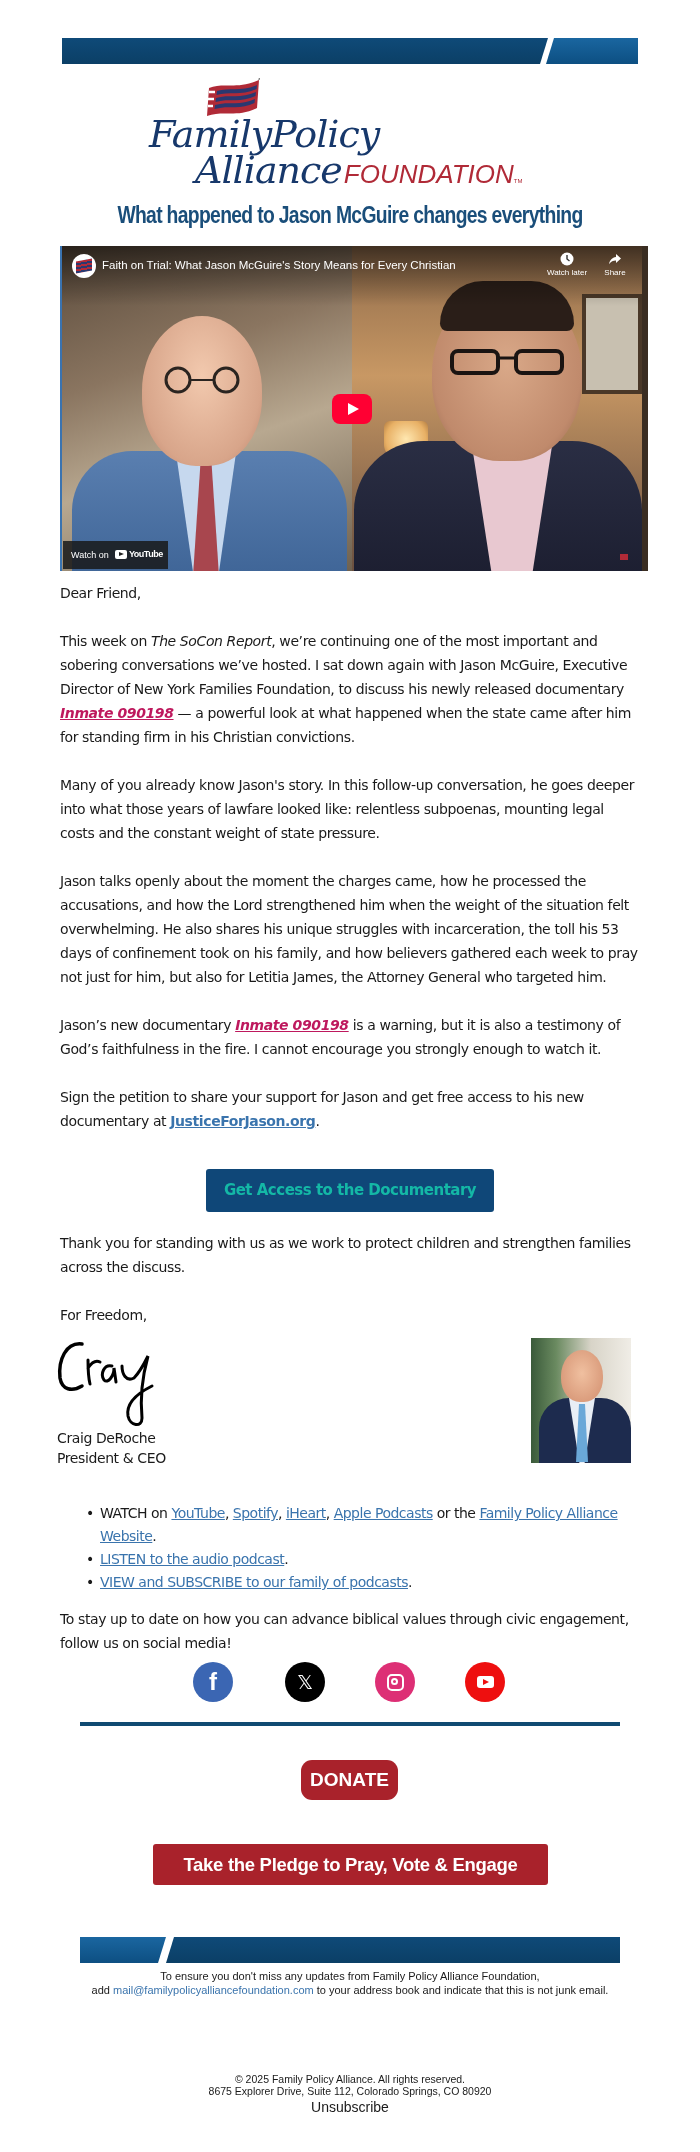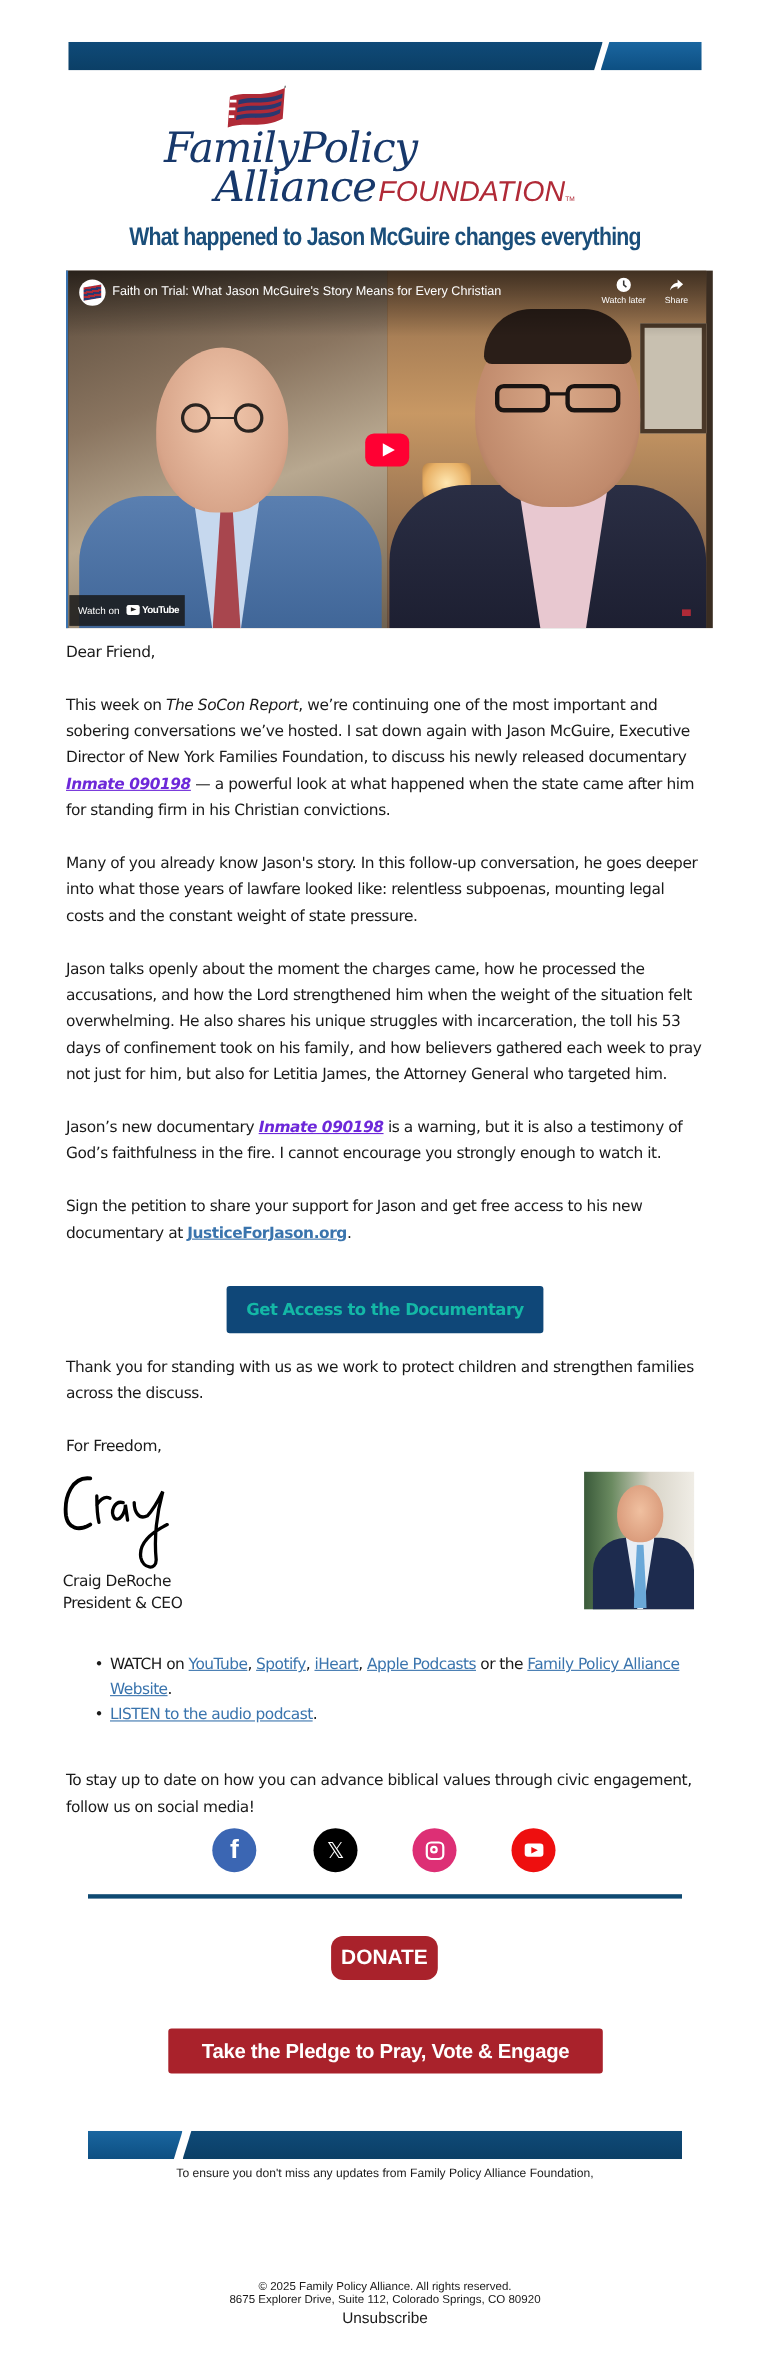--- a/index.html
+++ b/index.html
@@ -52,21 +52,21 @@
   .video .play-btn .tri { position: absolute; left: 16px; top: 9px; width: 0; height: 0; border-left: 11px solid #ffffff; border-top: 6px solid transparent; border-bottom: 6px solid transparent; }
   .video .watch-on { position: absolute; left: 1px; top: 295px; width: 105px; height: 28px; background: rgba(25,25,25,0.85); color: #ffffff; font-size: 9px; }
   .video .watch-on .wo-text { position: absolute; left: 8px; top: 9px; }
   .video .watch-on .yt-logo { position: absolute; left: 52px; top: 9px; width: 12px; height: 9px; border-radius: 2px; background: #ffffff; }
   .video .watch-on .yt-logo:after { content: ""; position: absolute; left: 4px; top: 2px; border-left: 5px solid #222; border-top: 2.5px solid transparent; border-bottom: 2.5px solid transparent; }
   .video .watch-on .yt-word { position: absolute; left: 66px; top: 8px; font-weight: bold; font-size: 9px; letter-spacing: -0.5px; }
   .video .corner-mark { position: absolute; left: 558px; top: 308px; width: 8px; height: 6px; background: #b02a37; }
 
   .body-text { position: absolute; left: 60px; width: 580px; font-family: "DejaVu Sans", sans-serif; font-size: 14px; line-height: 24px; color: #1a1a1a; letter-spacing: -0.4px; }
   .body-text a, .body-text .link { color: #3a74ad; text-decoration: underline; }
-  .body-text .link-bold { color: #6d28d9; text-decoration: underline; font-weight: bold; font-style: italic; }
+  .body-text .link-bold { color: #be185d; text-decoration: underline; font-weight: bold; font-style: italic; }
   .body-text .em { font-style: italic; }
 
   .p-greeting { top: 581px; }
   .p1 { top: 629px; }
   .p2 { top: 773px; }
   .p3 { top: 869px; }
   .p4 { top: 1013px; }
   .p5 { top: 1085px; }
   .p6 { top: 1231px; }
   .p7 { top: 1303px; }
@@ -231,20 +231,23 @@
   <div class="hs-head"></div>
 </div>
 
 <ul class="podcast-list">
   <li>
     <span>WATCH on </span><a>YouTube</a><span>, </span><a>Spotify</a><span>, </span><a>iHeart</a><span>, </span><a>Apple Podcasts</a><span> or the </span><a>Family Policy Alliance Website</a><span>.</span>
   </li>
   <li>
     <a>LISTEN to the audio podcast</a><span>.</span>
   </li>
+  <li>
+    <a>VIEW and SUBSCRIBE to our family of podcasts</a><span>.</span>
+  </li>
 </ul>
 
 <div class="body-text p-social">To stay up to date on how you can advance biblical values through civic engagement, follow us on social media!</div>
 
 <div class="social-row">
   <div class="social-icon social-fb">f</div>
   <div class="social-icon social-x">𝕏</div>
   <div class="social-icon social-ig">
       <div class="ig-box"></div>
     </div>
@@ -258,20 +261,21 @@
 <div class="donate-button">DONATE</div>
 <div class="pledge-button">Take the Pledge to Pray, Vote &amp; Engage</div>
 
 <div class="banner banner-bottom">
   <div class="seg seg-a"></div>
   <div class="seg seg-b"></div>
 </div>
 
 <div class="footer-note">
   <div>To ensure you don't miss any updates from Family Policy Alliance Foundation,</div>
+  <div><span>add </span><a>mail@familypolicyalliancefoundation.com</a><span> to your address book and indicate that this is not junk email.</span></div>
 </div>
 
 <div class="copyright">
   <div>© 2025 Family Policy Alliance. All rights reserved.</div>
   <div>8675 Explorer Drive, Suite 112, Colorado Springs, CO 80920</div>
 </div>
 
 <div class="unsubscribe">
   <span>Unsubscribe</span>
 </div>

